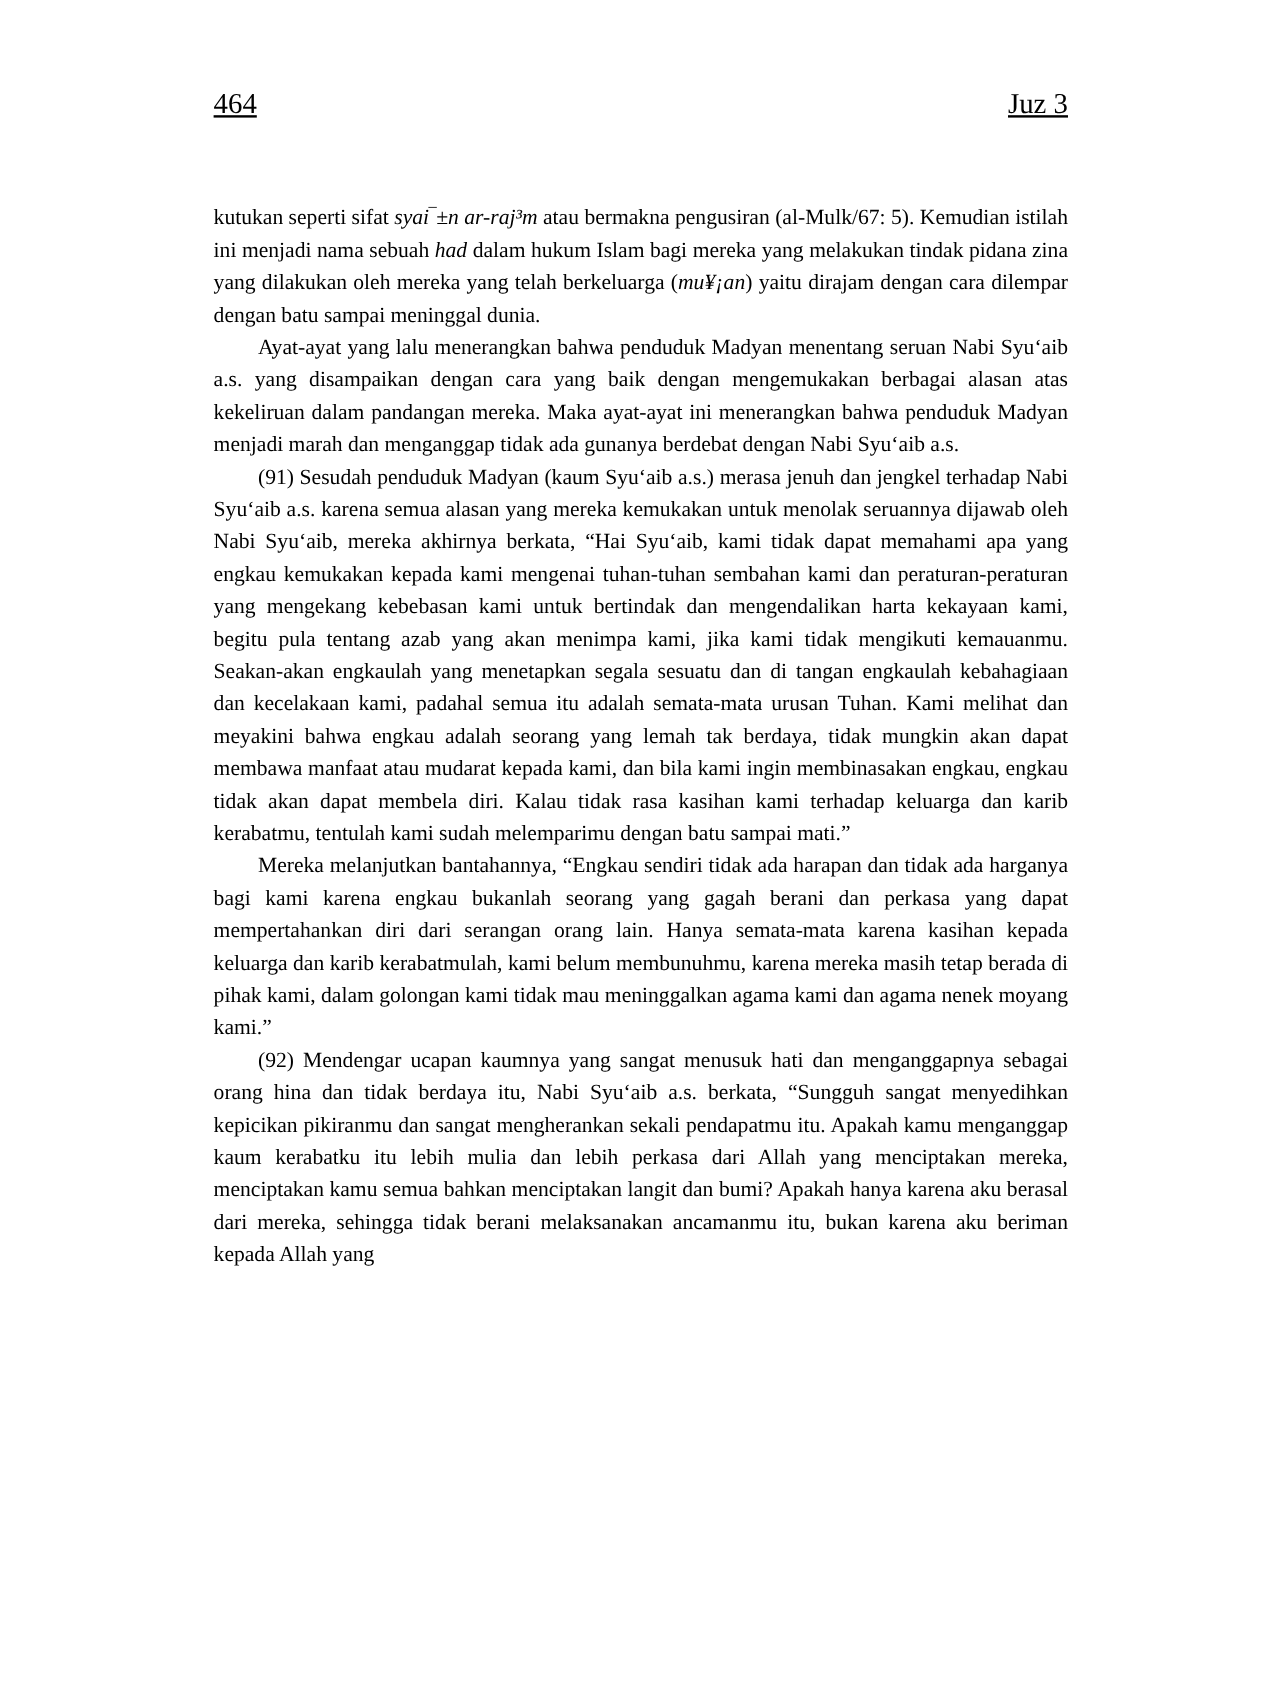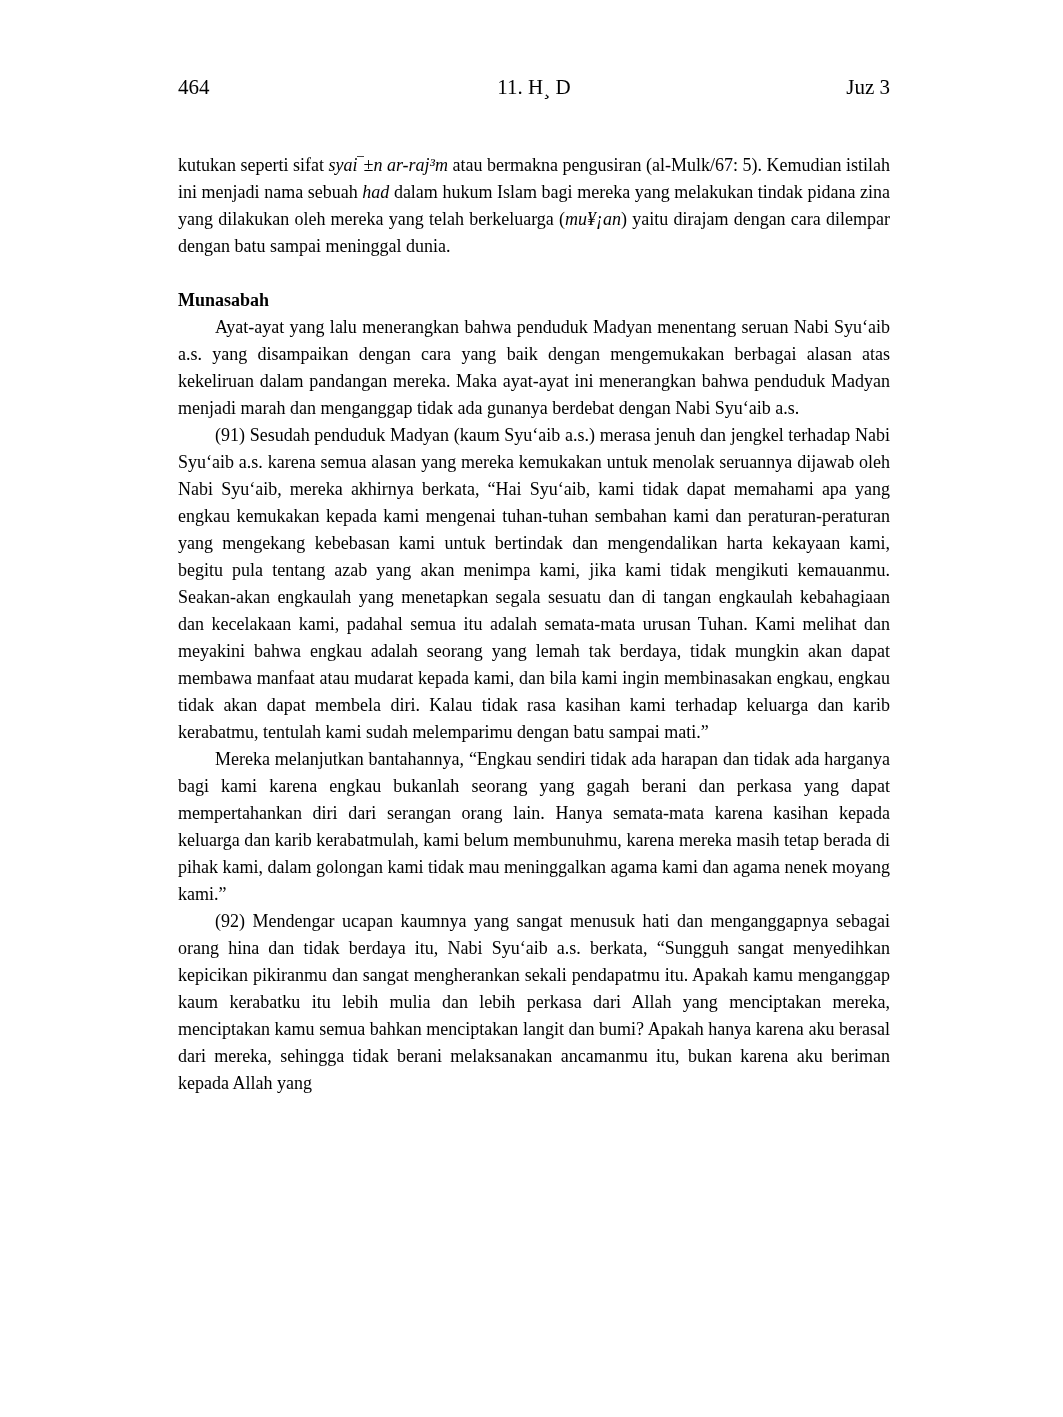--- a/index.html
+++ b/index.html
@@ -22,34 +22,35 @@
     overflow: hidden;
   }
   .page-header {
     position: absolute;
     top: 76px;
     left: 178px;
     width: 712px;
     display: flex;
     justify-content: space-between;
     align-items: baseline;
-    font-size: 21px;
+    font-size: 24px;
     line-height: 22px;
+    text-decoration: underline;
   }
   .page-header .center {
     flex: 1;
     text-align: center;
   }
   .page-header .left, .page-header .right {
     min-width: 90px;
   }
   .page-header .right { text-align: right; }
   .content {
     position: absolute;
-    top: 152px;
+    top: 168px;
     left: 178px;
     width: 712px;
   }
   p.para {
     margin: 0;
     font-size: 18px;
     line-height: 27px;
     text-align: justify;
   }
   p.indent {
@@ -65,31 +66,29 @@
     font-style: italic;
   }
 </style>
 </head>
 <body>
 
 <div class="page">
 
   <header class="page-header">
     <span class="left">464</span>
-    <span class="center">11. H¸ D</span>
     <span class="right">Juz 3</span>
   </header>
 
   <main class="content">
 
     <p class="para">
       <span>kutukan seperti sifat </span><span class="it">syai‾±n ar-raj³m</span><span> atau bermakna pengusiran (al-Mulk/67: 5). Kemudian istilah ini menjadi nama sebuah </span><span class="it">had</span><span> dalam hukum Islam bagi mereka yang melakukan tindak pidana zina yang dilakukan oleh mereka yang telah berkeluarga (</span><span class="it">mu¥¡an</span><span>) yaitu dirajam dengan cara dilempar dengan batu sampai meninggal dunia.</span>
     </p>
 
-    <h3 class="section-heading">Munasabah</h3>
     <p class="para indent">Ayat-ayat yang lalu menerangkan bahwa penduduk Madyan menentang seruan Nabi Syu‘aib a.s. yang disampaikan dengan cara yang baik dengan mengemukakan berbagai alasan atas kekeliruan dalam pandangan mereka. Maka ayat-ayat ini menerangkan bahwa penduduk Madyan menjadi marah dan menganggap tidak ada gunanya berdebat dengan Nabi Syu‘aib a.s.</p>
 
     <p class="para indent">(91) Sesudah penduduk Madyan (kaum Syu‘aib a.s.) merasa jenuh dan jengkel terhadap Nabi Syu‘aib a.s. karena semua alasan yang mereka kemukakan untuk menolak seruannya dijawab oleh Nabi Syu‘aib, mereka akhirnya berkata, “Hai Syu‘aib, kami tidak dapat memahami apa yang engkau kemukakan kepada kami mengenai tuhan-tuhan sembahan kami dan peraturan-peraturan yang mengekang kebebasan kami untuk bertindak dan mengendalikan harta kekayaan kami, begitu pula tentang azab yang akan menimpa kami, jika kami tidak mengikuti kemauanmu. Seakan-akan engkaulah yang menetapkan segala sesuatu dan di tangan engkaulah kebahagiaan dan kecelakaan kami, padahal semua itu adalah semata-mata urusan Tuhan. Kami melihat dan meyakini bahwa engkau adalah seorang yang lemah tak berdaya, tidak mungkin akan dapat membawa manfaat atau mudarat kepada kami, dan bila kami ingin membinasakan engkau, engkau tidak akan dapat membela diri. Kalau tidak rasa kasihan kami terhadap keluarga dan karib kerabatmu, tentulah kami sudah melemparimu dengan batu sampai mati.”</p>
     <p class="para indent">Mereka melanjutkan bantahannya, “Engkau sendiri tidak ada harapan dan tidak ada harganya bagi kami karena engkau bukanlah seorang yang gagah berani dan perkasa yang dapat mempertahankan diri dari serangan orang lain. Hanya semata-mata karena kasihan kepada keluarga dan karib kerabatmulah, kami belum membunuhmu, karena mereka masih tetap berada di pihak kami, dalam golongan kami tidak mau meninggalkan agama kami dan agama nenek moyang kami.”</p>
     <p class="para indent">(92) Mendengar ucapan kaumnya yang sangat menusuk hati dan menganggapnya sebagai orang hina dan tidak berdaya itu, Nabi Syu‘aib a.s. berkata, “Sungguh sangat menyedihkan kepicikan pikiranmu dan sangat mengherankan sekali pendapatmu itu. Apakah kamu menganggap kaum kerabatku itu lebih mulia dan lebih perkasa dari Allah yang menciptakan mereka, menciptakan kamu semua bahkan menciptakan langit dan bumi? Apakah hanya karena aku berasal dari mereka, sehingga tidak berani melaksanakan ancamanmu itu, bukan karena aku beriman kepada Allah yang</p>
 
   </main>
 
 </div>
 

